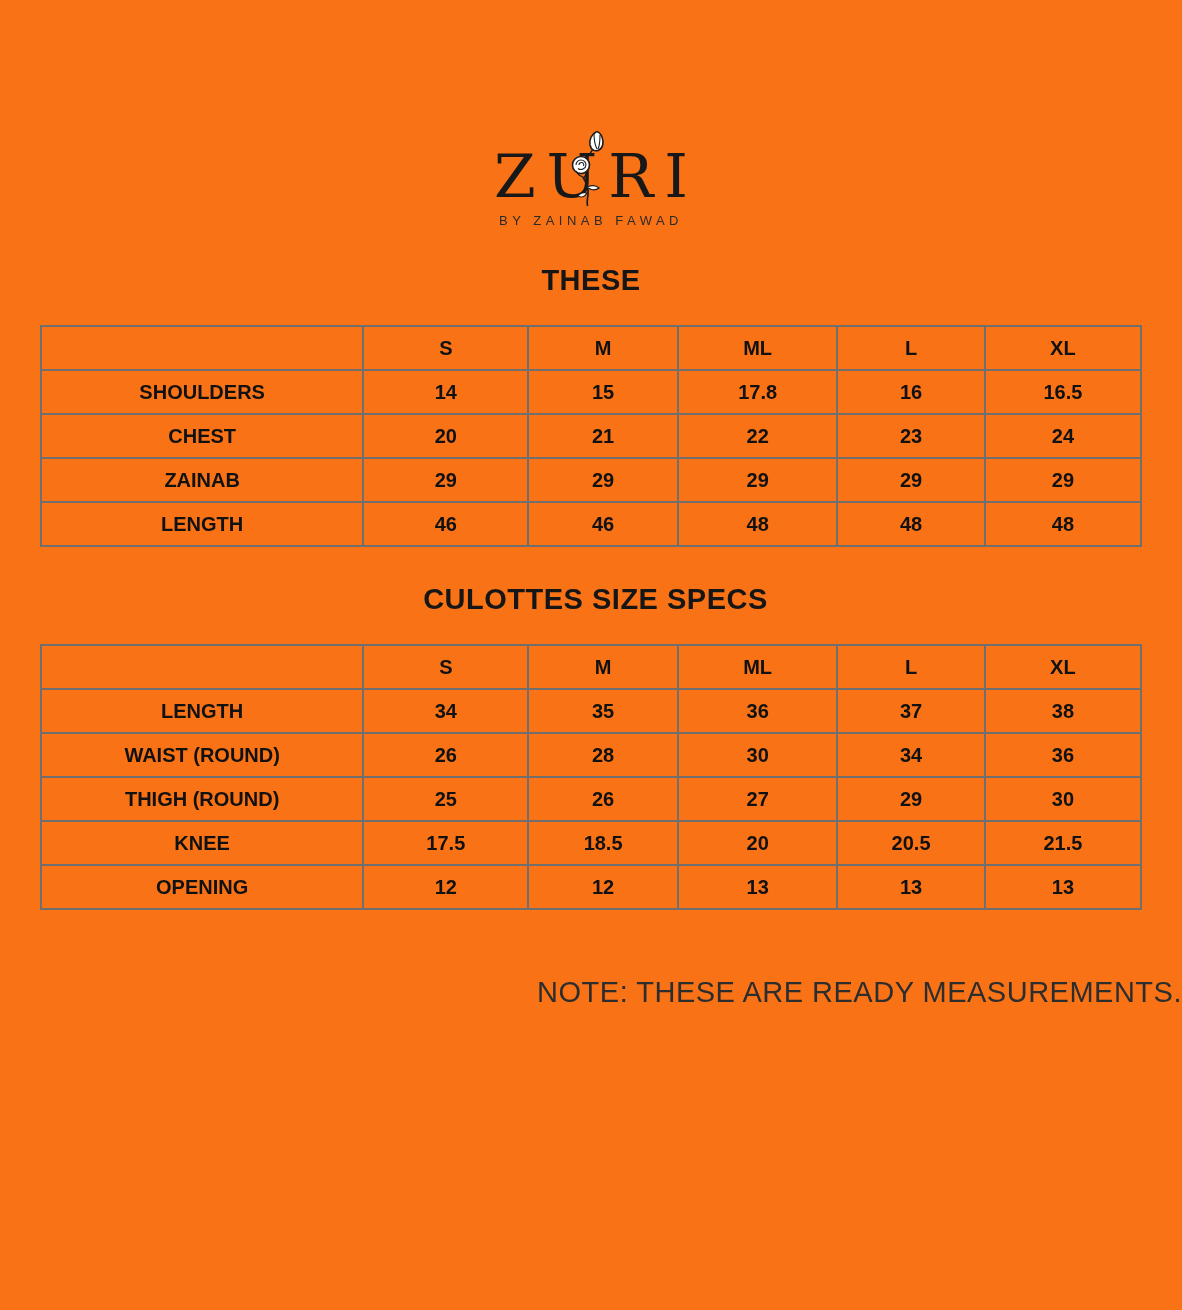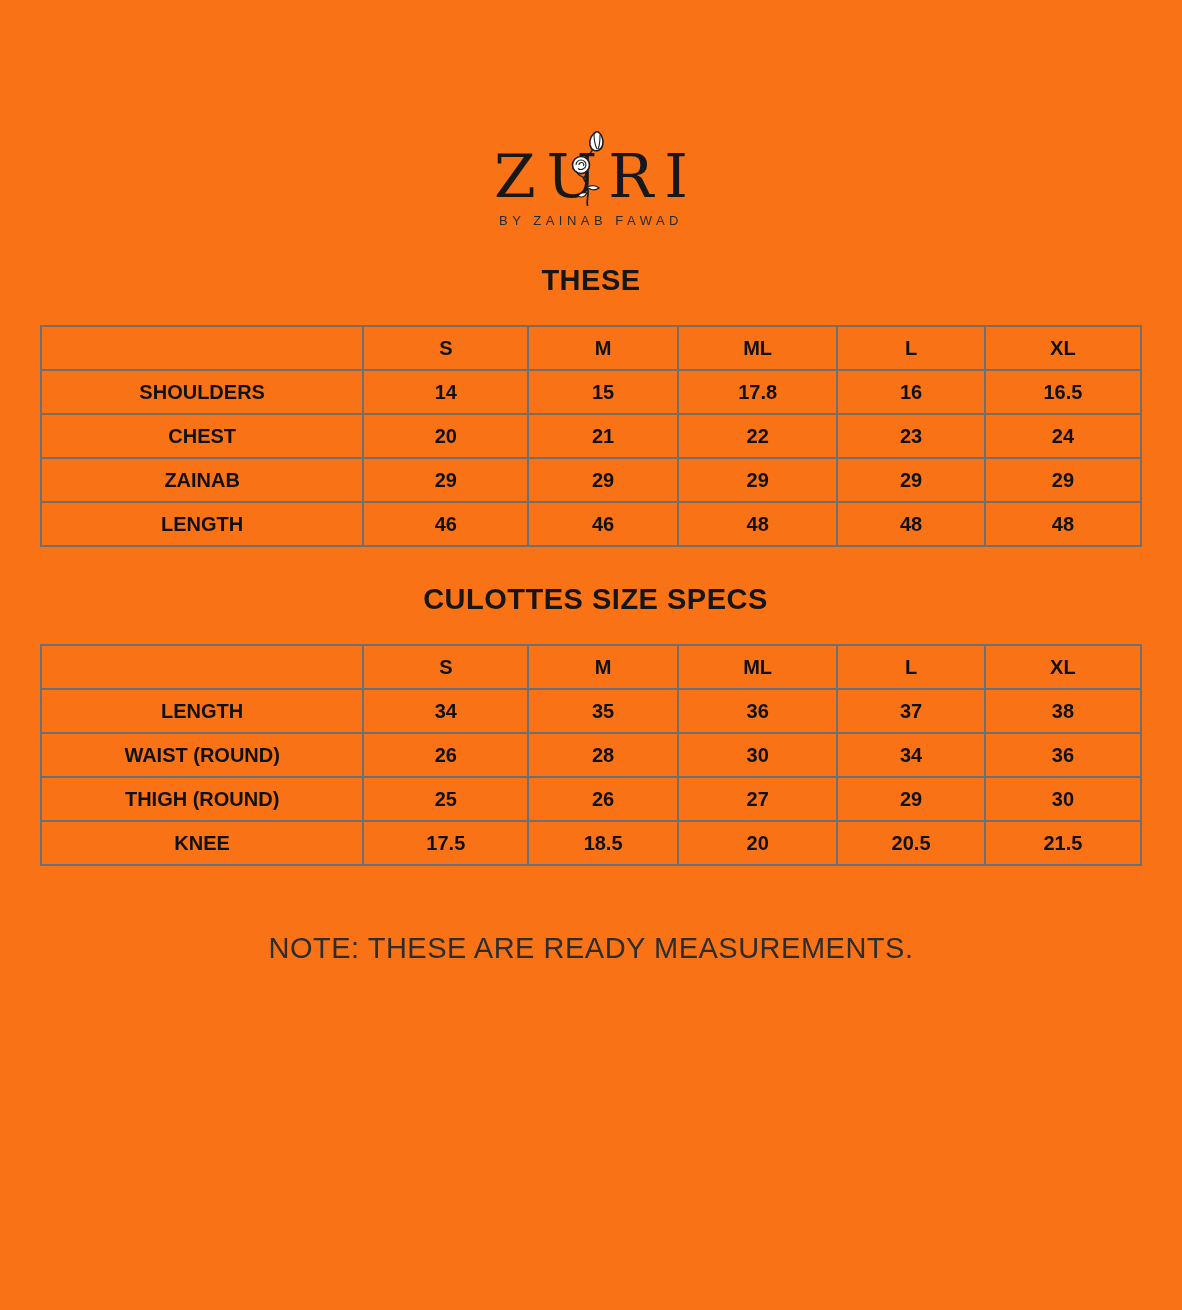--- a/index.html
+++ b/index.html
@@ -73,21 +73,21 @@
     font-size: 20px;
     font-weight: 700;
     color: #111111;
     padding: 0 4px;
   }
   table.size-table thead th:first-child { border-right: 2px solid #6f6f6f; }
 
   
   .note {
     margin: 66px 0 0 0;
-    text-align: center;
+    text-align: right;
     font-size: 29px;
     font-weight: 300;
     letter-spacing: 0.5px;
     color: #2d2d2d;
   }
 </style>
 </head>
 <body>
 
 <div class="page">
@@ -220,18 +220,26 @@
           <td>30</td>
         </tr>
         <tr>
           <th>KNEE</th>
           <td>17.5</td>
           <td>18.5</td>
           <td>20</td>
           <td>20.5</td>
           <td>21.5</td>
         </tr>
+        <tr>
+          <th>OPENING</th>
+          <td>12</td>
+          <td>12</td>
+          <td>13</td>
+          <td>13</td>
+          <td>13</td>
+        </tr>
       </tbody>
     </table>
 
   <p class="note">NOTE: THESE ARE READY MEASUREMENTS.</p>
 
 </div>
 
 </body></html>

